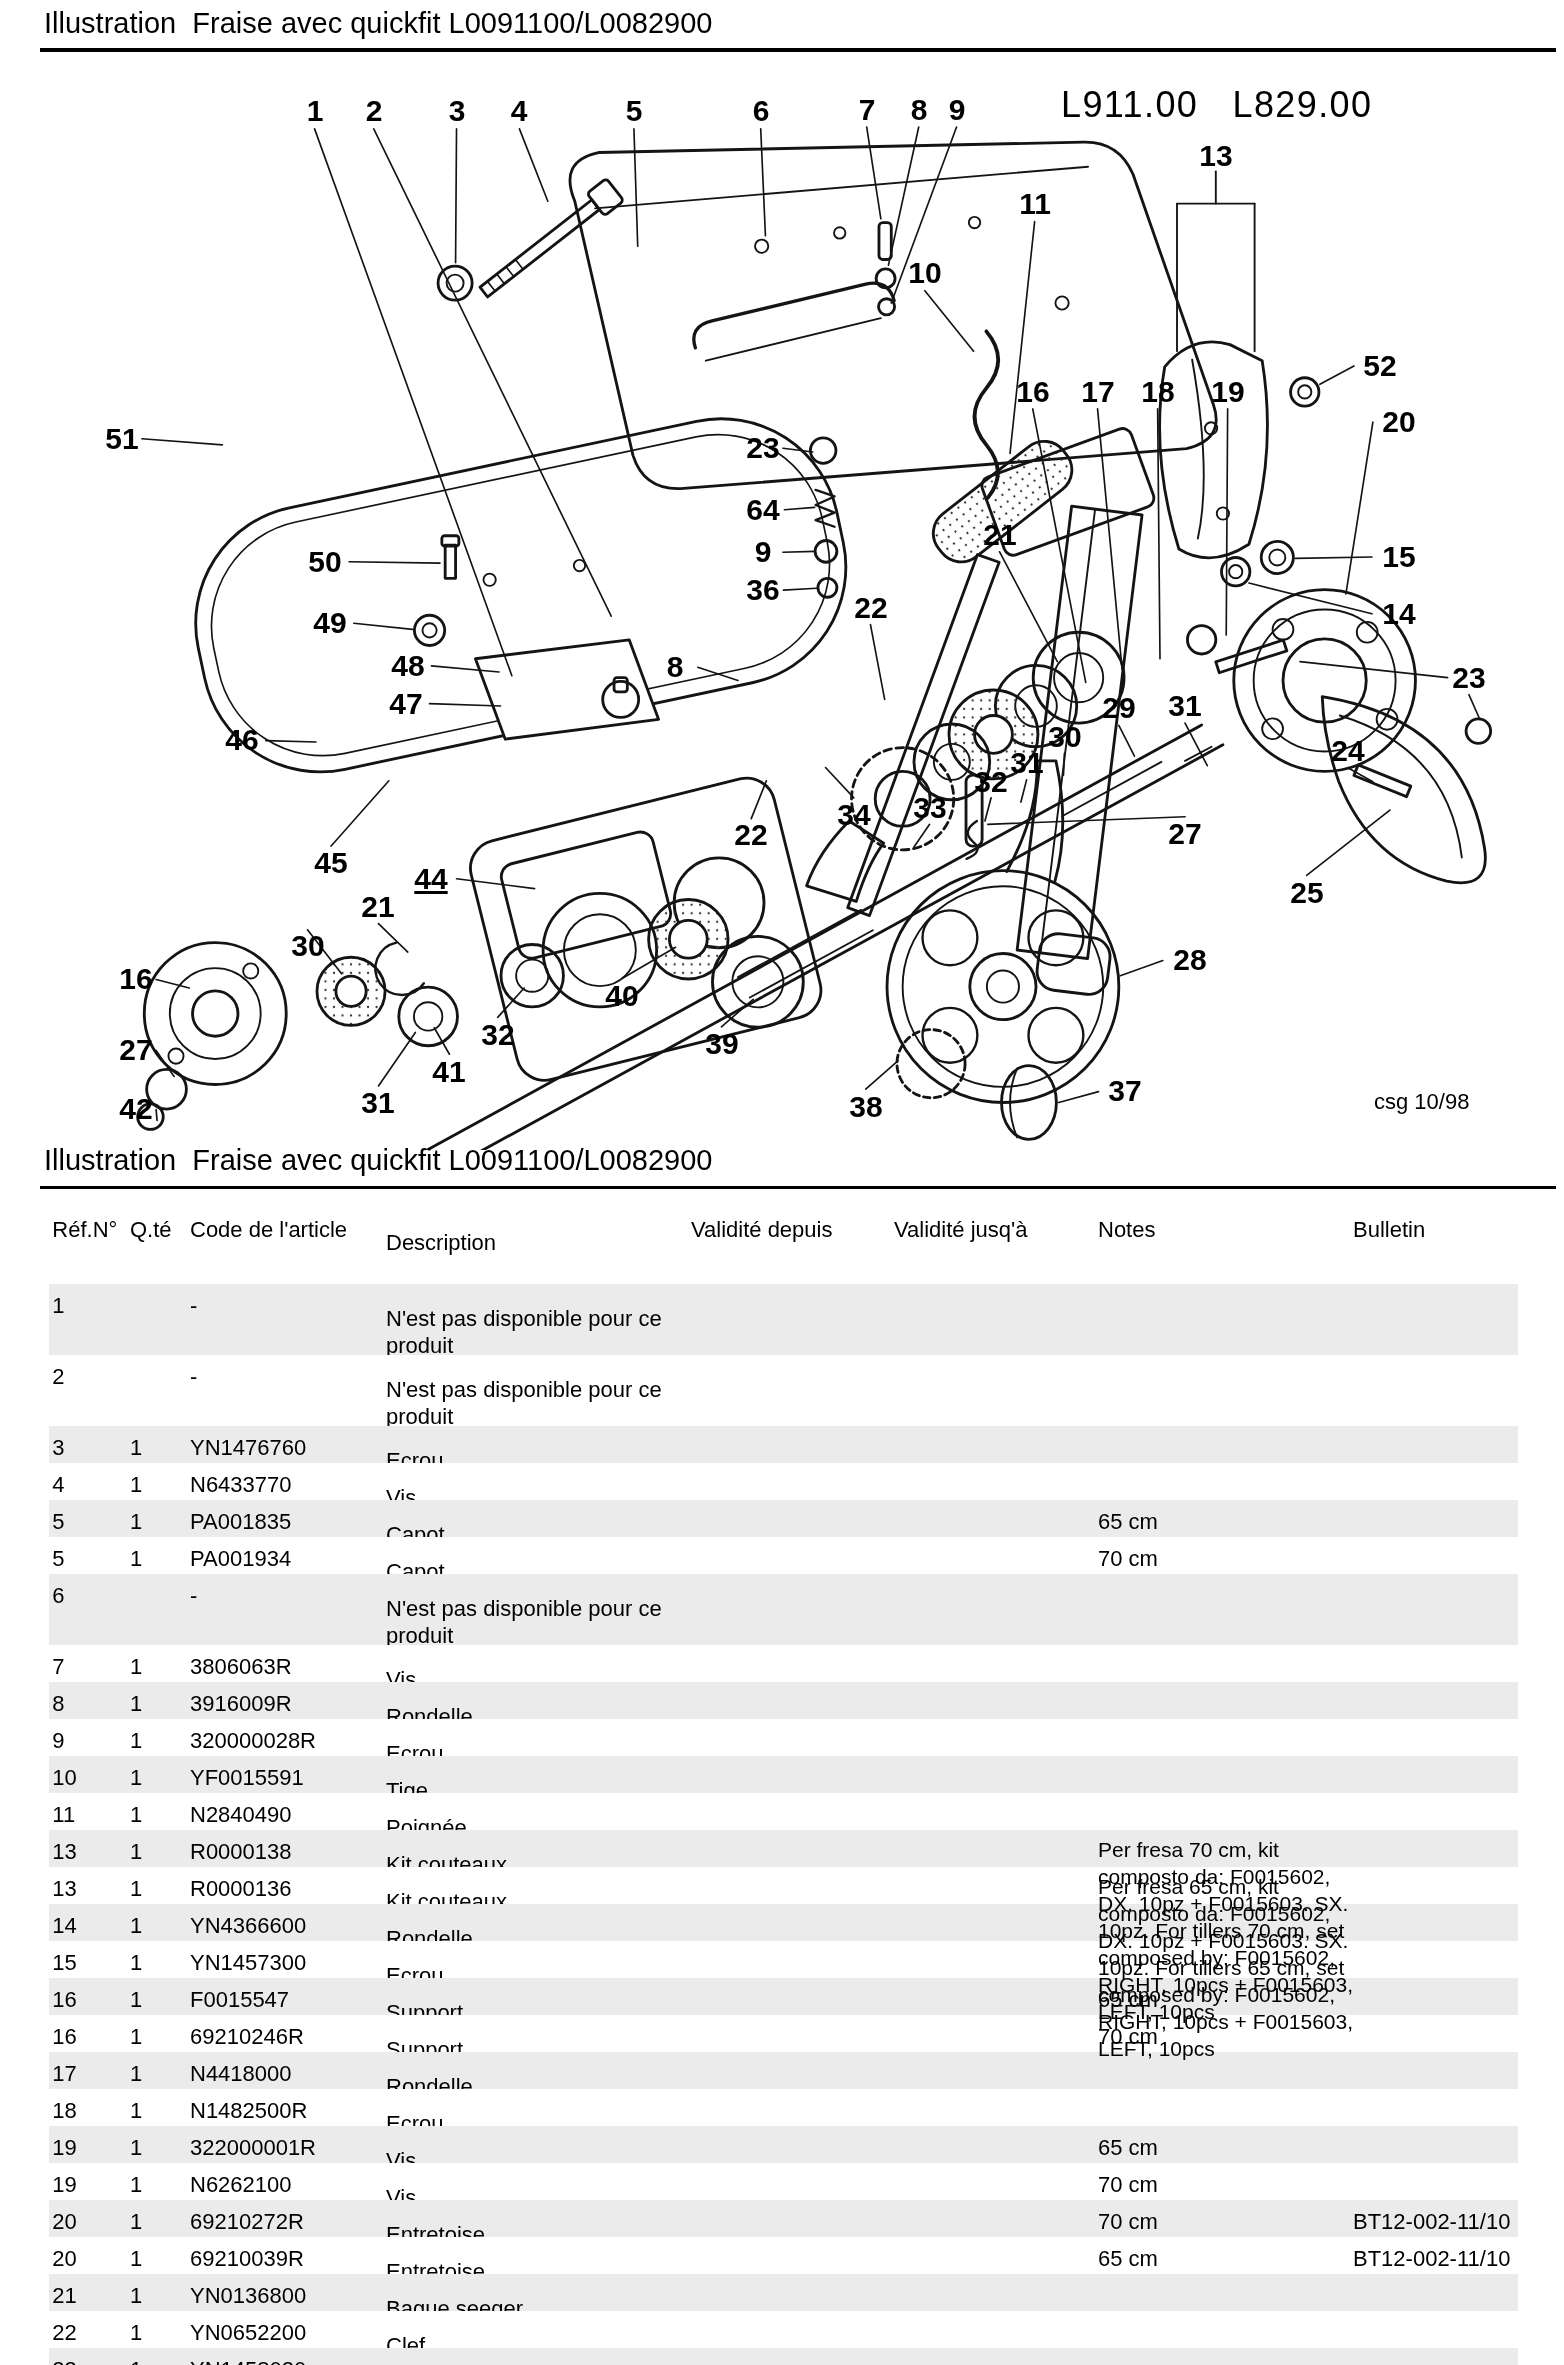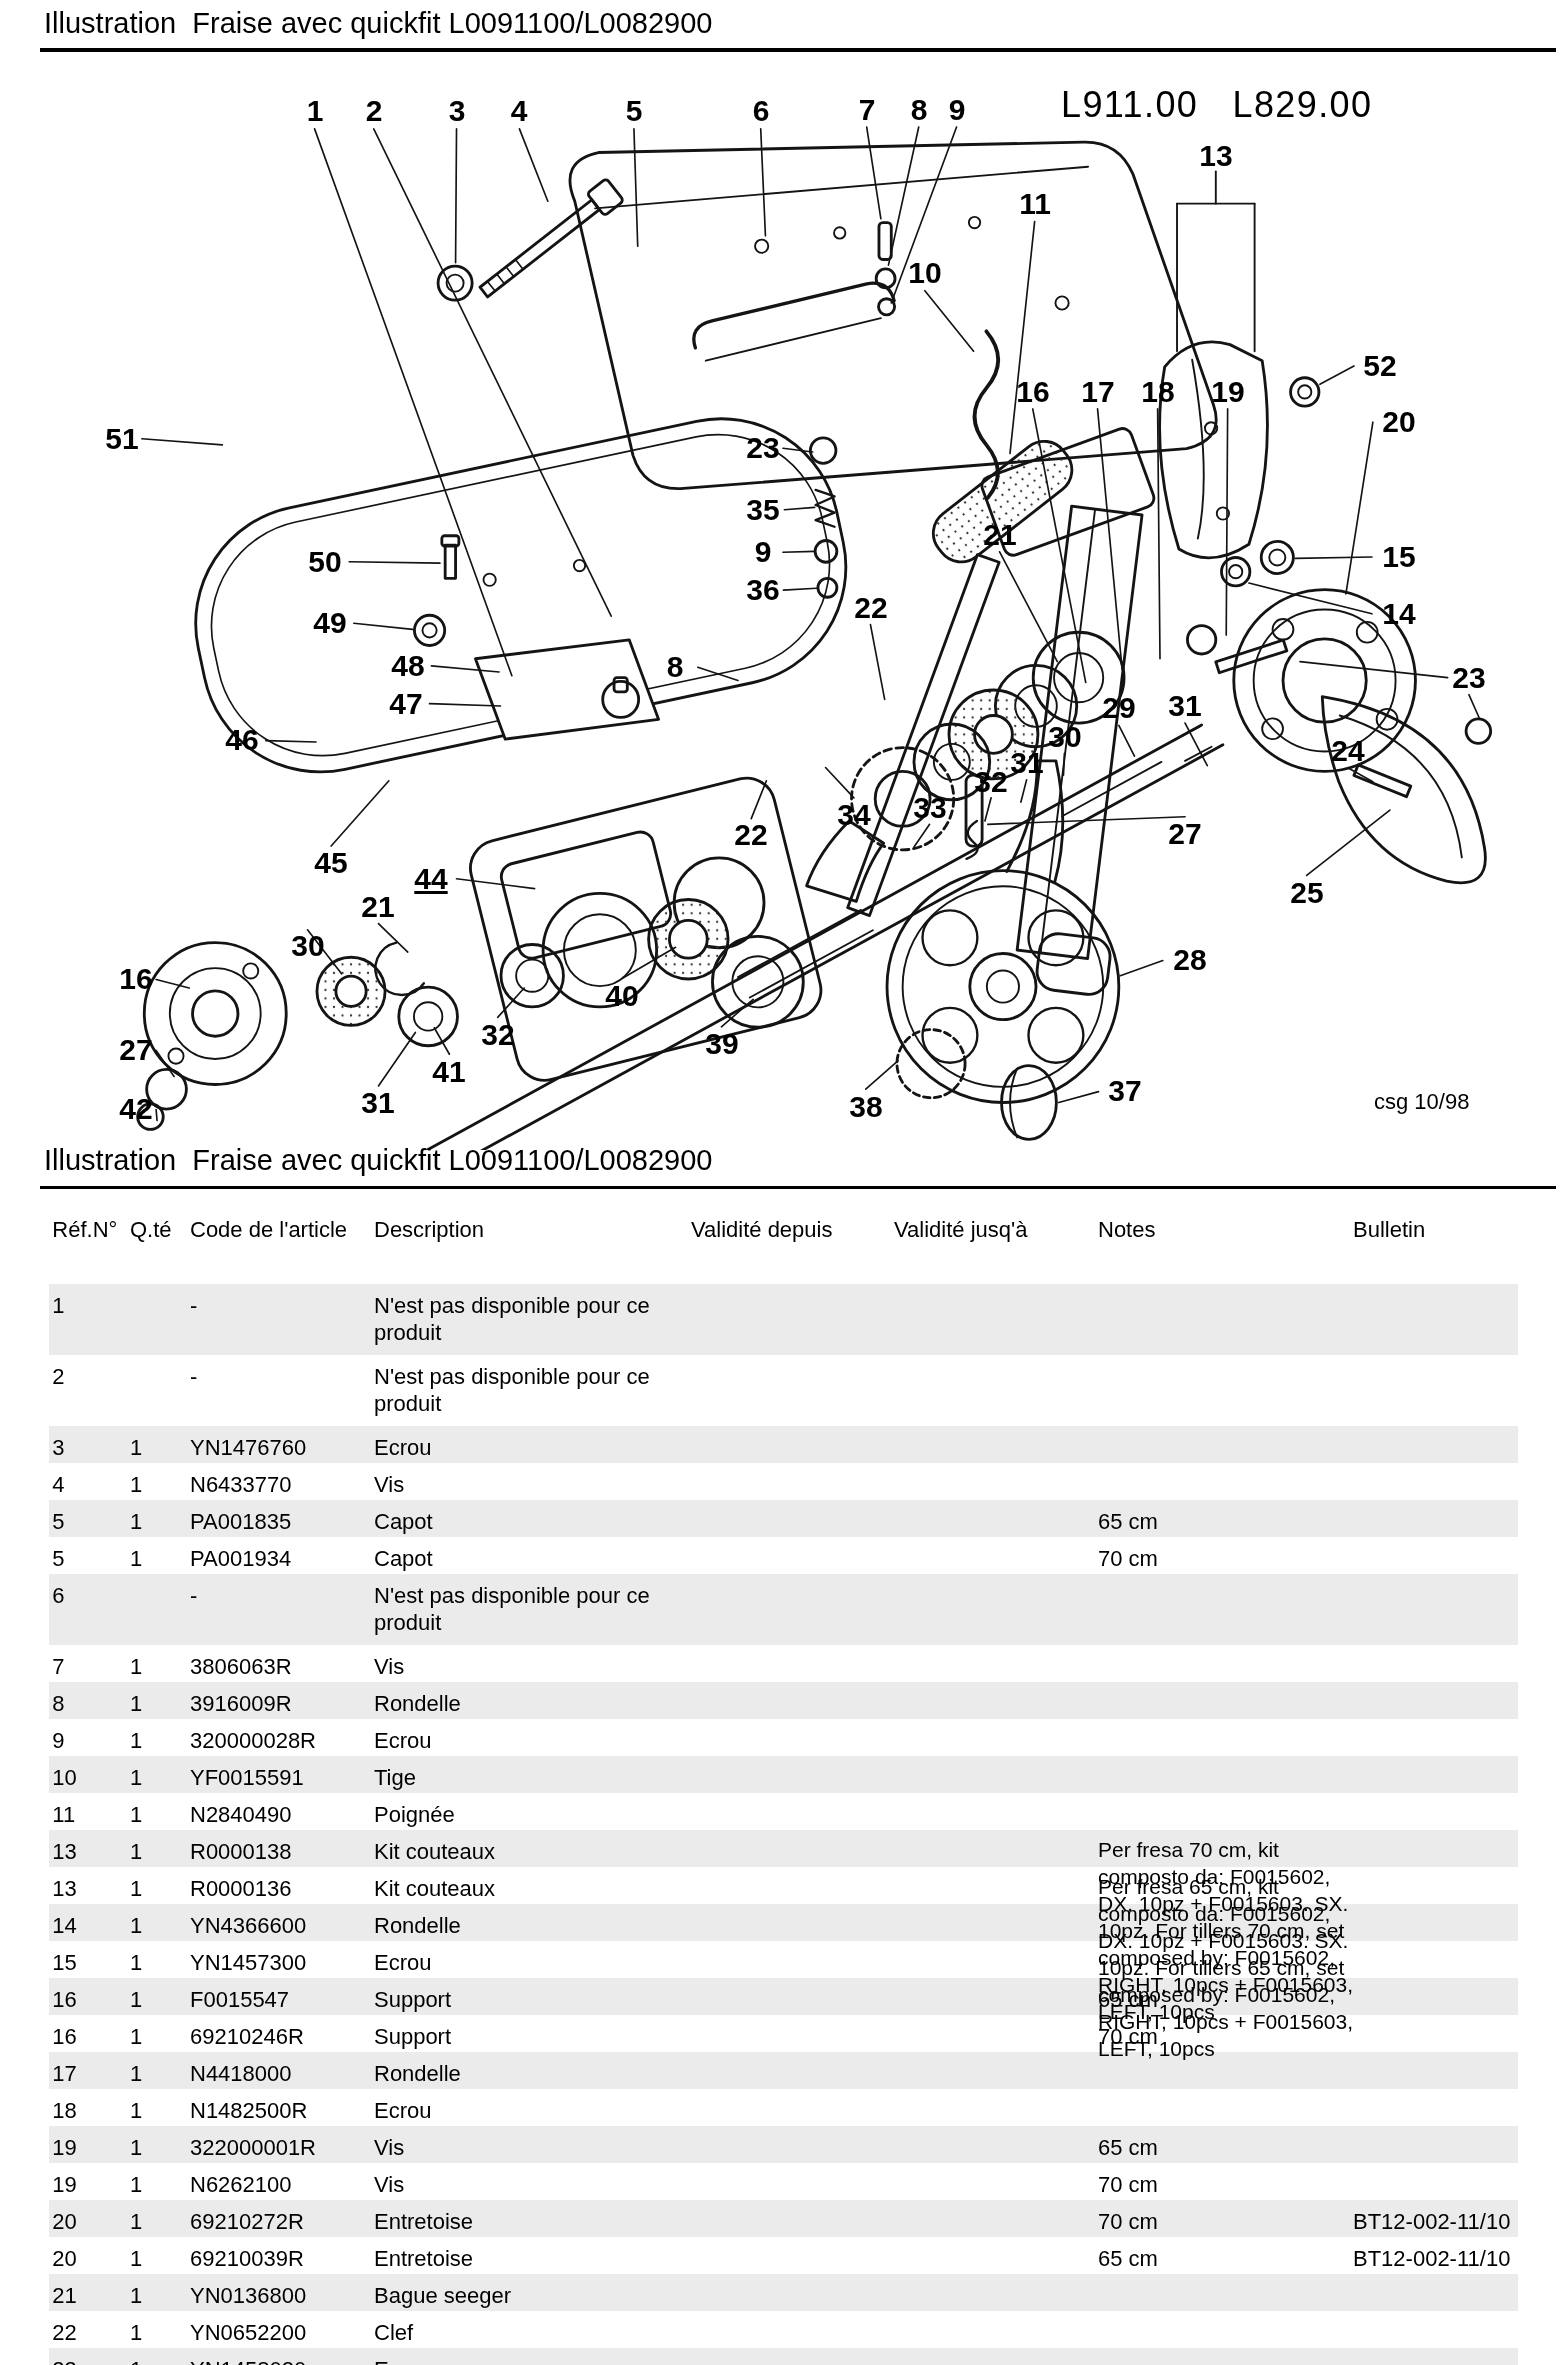--- a/index.html
+++ b/index.html
@@ -25,21 +25,21 @@
   .thead{position:relative;height:95px;margin-left:49px;width:1469px;}
   .hcell{position:absolute;top:27.4px;font-size:22px;white-space:nowrap;}
   .trow{position:relative;height:37px;margin-left:49px;width:1469px;}
   .trow.tall{height:71px;}
   .trow.gray{background:#ebebeb;}
   .trow.white{background:#ffffff;}
   .cell{position:absolute;top:7.6px;font-size:22px;line-height:27.4px;white-space:nowrap;}
   .c0{left:3.3px;width:71px;}
   .c1{left:81px;width:52px;}
   .c2{left:141px;width:180px;}
-  .c3{left:325px;width:303px;white-space:normal;}
+  .c3{left:337px;width:303px;white-space:normal;margin-top:13px;}
   .c4{left:642px;width:199px;}
   .c5{left:845px;width:199px;}
   .c6{left:1049px;width:274px;}
   .c7{left:1304px;width:165px;overflow:hidden;}
   .c6.overlay{z-index:4;top:5.7px;white-space:pre-line;line-height:27px;font-size:21px;}
 </style>
 </head>
 <body>
 
 <div class="page">
@@ -281,21 +281,21 @@
       <span class="callout" style="left: 1216px; top: 156px;">13</span>
       <span class="callout" style="left: 1035px; top: 204px;">11</span>
       <span class="callout" style="left: 925px; top: 273px;">10</span>
       <span class="callout" style="left: 1380px; top: 366px;">52</span>
       <span class="callout" style="left: 1399px; top: 422px;">20</span>
       <span class="callout" style="left: 1033px; top: 392px;">16</span>
       <span class="callout" style="left: 1098px; top: 392px;">17</span>
       <span class="callout" style="left: 1158px; top: 392px;">18</span>
       <span class="callout" style="left: 1228px; top: 392px;">19</span>
       <span class="callout" style="left: 763px; top: 448px;">23</span>
-      <span class="callout" style="left: 763px; top: 510px;">35</span>
+      <span class="callout" style="left: 763px; top: 510px;">64</span>
       <span class="callout" style="left: 763px; top: 552px;">9</span>
       <span class="callout" style="left: 763px; top: 590px;">36</span>
       <span class="callout" style="left: 325px; top: 562px;">50</span>
       <span class="callout" style="left: 330px; top: 623px;">49</span>
       <span class="callout" style="left: 408px; top: 666px;">48</span>
       <span class="callout" style="left: 406px; top: 704px;">47</span>
       <span class="callout" style="left: 1000px; top: 535px;">21</span>
       <span class="callout" style="left: 1399px; top: 557px;">15</span>
       <span class="callout" style="left: 1399px; top: 614px;">14</span>
       <span class="callout" style="left: 871px; top: 608px;">22</span>

